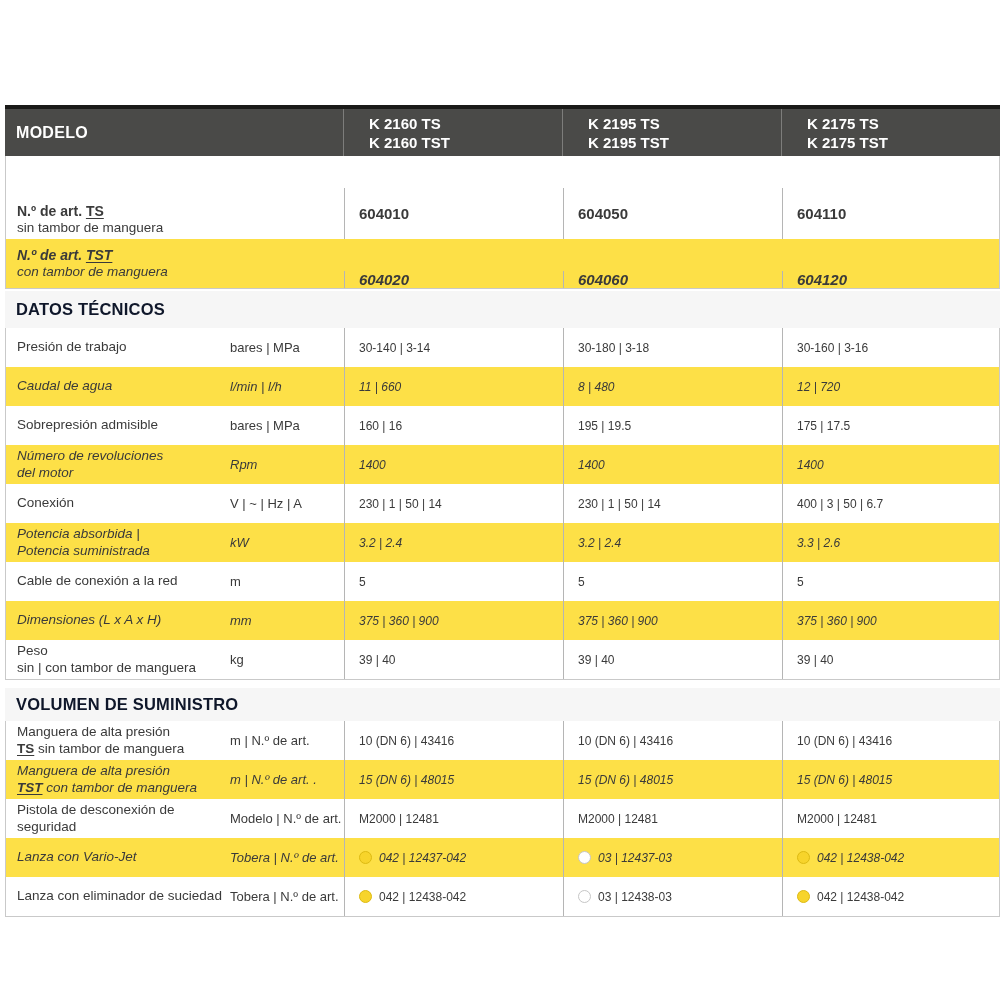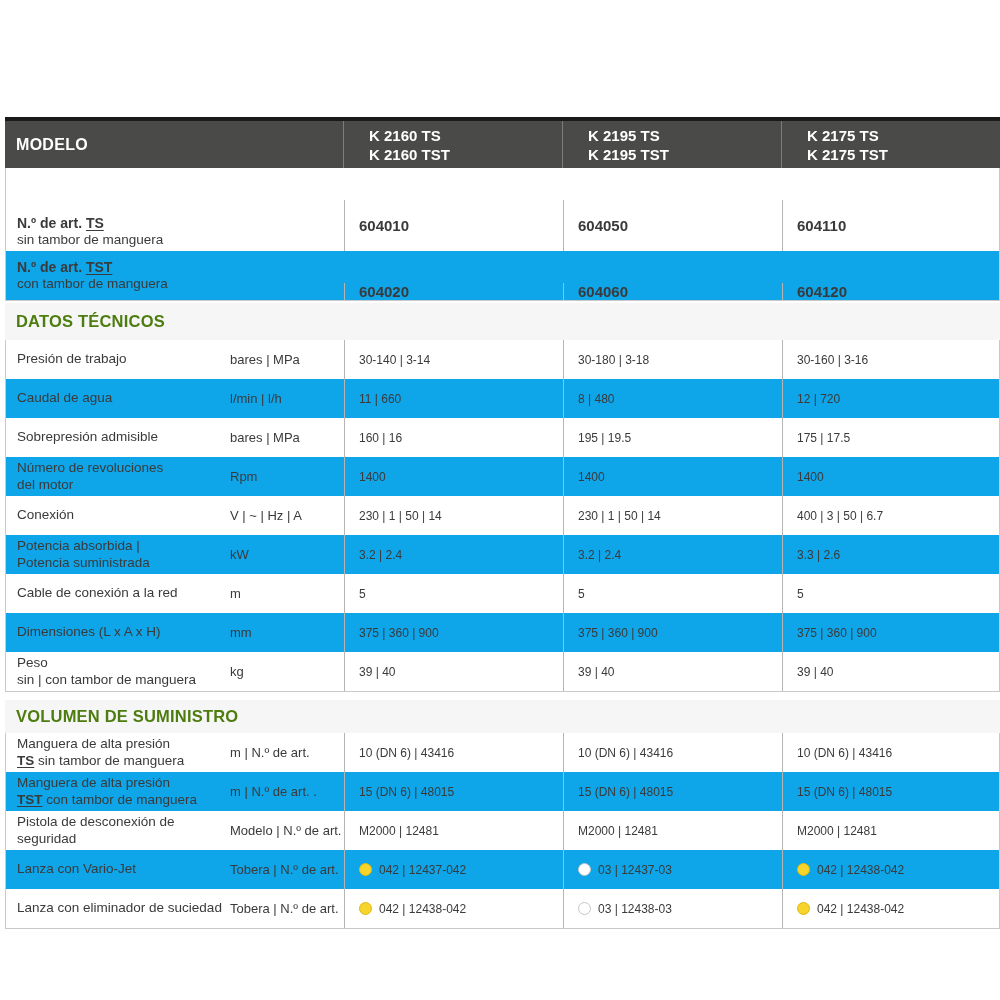--- a/index.html
+++ b/index.html
@@ -2,58 +2,58 @@
 <html><head>
 <meta charset="utf-8">
 <style>
   html,body { margin:0; padding:0; background:#ffffff; }
   body {
     width:1000px; height:1000px; overflow:hidden;
     font-family:"Liberation Sans","DejaVu Sans",sans-serif;
     color:#3a3a3a;
     -webkit-font-smoothing:antialiased;
   }
-  .sheet { position:absolute; left:5px; top:117px; width:995px; }
+  .sheet { position:absolute; left:5px; top:105px; width:995px; }
 
   
   .topbar { height:4px; background:#1a1a18; }
 
   
   .mhead {
     display:grid; grid-template-columns:338px 219px 219px 219px;
     background:#4a4a48; color:#ffffff; height:47px; align-items:center;
   }
   .mhead .hcell { height:100%; display:flex; flex-direction:column; justify-content:center; border-left:1px solid #7d7d7b; padding-left:25px; box-sizing:border-box; }
   .mhead .hcell:first-child { border-left:none; padding-left:11px; }
   .mhead .modelo { font-size:16px; font-weight:bold; letter-spacing:.3px; }
   .mhead .mname { font-size:15px; font-weight:bold; line-height:19px; white-space:nowrap; }
 
   
   .block { border:1px solid #c9c9c9; border-top:none; }
   .trow {
     display:grid; grid-template-columns:224px 114px 219px 219px 219px;
     align-items:center; min-height:39px; background:#ffffff;
   }
-  .trow.alt { background:#0ea5e9; }
+  .trow.alt { background:#fde047;font-style:italic; }
   .trow.tall { min-height:40px; }
   .c-lbl { padding:3px 0 3px 11px; font-size:13.5px; line-height:16.5px; }
   .c-unit { font-size:13px; line-height:16px; white-space:nowrap; }
   .c-v {
     align-self:stretch; display:flex; align-items:center;
     border-left:1px solid #b5b5b5; padding-left:14px; font-size:12px; white-space:nowrap;
   }
   .bnum { font-weight:bold; font-size:15px;margin-top:32px; }
   .u { text-decoration:underline; text-underline-offset:2px; }
   .bu { font-weight:bold; text-decoration:underline; text-underline-offset:2px; }
   .lbl-b { font-weight:bold; font-size:14px; }
 
   
   .sectitle {
     background:#f6f6f6; display:flex; align-items:center; padding-left:11px;
-    font-weight:bold; font-size:16.5px; color:#4d7c0f; letter-spacing:.2px;
+    font-weight:bold; font-size:16.5px; color:#0f172a; letter-spacing:.2px;
   }
   .sectitle.t1 { height:37px; margin-top:2px; }
   .sectitle.t2 { height:33px; margin-top:8px; }
 
   
   .dot { width:13px; height:13px; border-radius:50%; margin-right:7px; display:inline-block; flex:0 0 auto; box-sizing:border-box; }
   .dot-yellow { background:#f7d42b; border:1px solid #ddba12; }
   .dot-empty  { background:#ffffff; border:1px solid #c6c6c6; }
 </style>
 </head>

